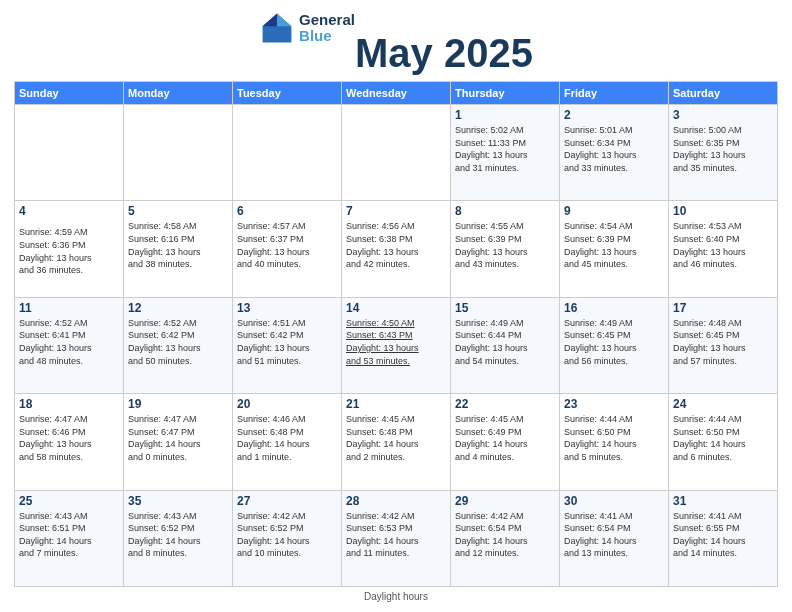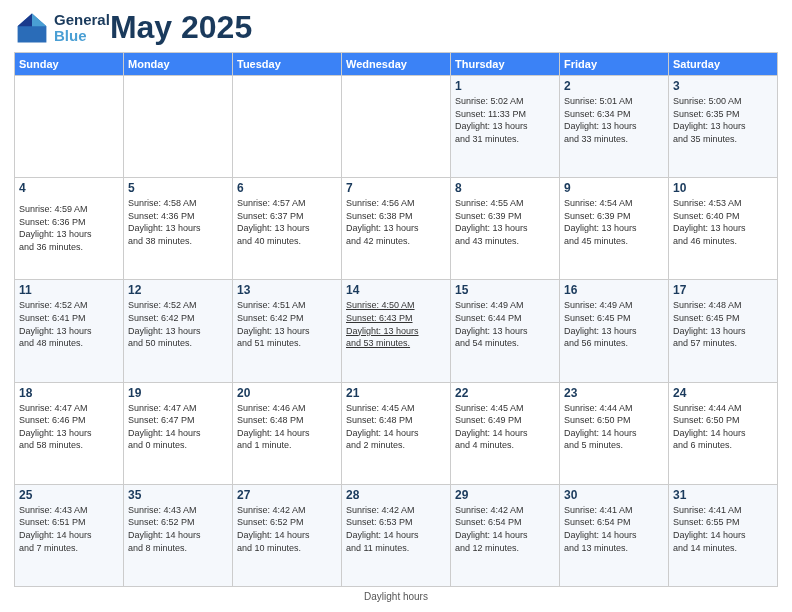--- a/index.html
+++ b/index.html
@@ -12,21 +12,21 @@
     }
     .page {
       width: 792px;
       height: 612px;
       padding: 10px 14px;
       display: flex;
       flex-direction: column;
     }
     .header {
       display: flex;
-      justify-content: flex-start;
+      justify-content: center;
       align-items: flex-start;
       margin-bottom: 6px;
     }
     .logo {
       display: flex;
       align-items: center;
       gap: 4px;
     }
     .logo-text {
       font-size: 15px;
@@ -38,24 +38,25 @@
       color: #4a9fd4;
     }
     .logo-icon {
       width: 36px;
       height: 36px;
     }
     .title-block {
       text-align: right;
     }
     .month-title {
-      font-size: 32px;
+      font-size: 40px;
       font-weight: bold;
       color: #1a3a5c;
       line-height: 1.1;
+      margin-top: 21px;
     }
     .location-title {
       font-size: 14px;
       color: #333;
     }
     .calendar-table {
       width: 100%;
       border-collapse: collapse;
       flex: 1;
       table-layout: fixed;
@@ -167,21 +168,21 @@
           <td>
             <div class="day-number">4</div>
             <div class="day-info" style="white-space: pre-line; margin-top: 8px;">Sunrise: 4:59 AM
 Sunset: 6:36 PM
 Daylight: 13 hours
 and 36 minutes.</div>
           </td>
           <td>
             <div class="day-number">5</div>
             <div class="day-info" style="white-space: pre-line;">Sunrise: 4:58 AM
-Sunset: 4:36 PM
+Sunset: 6:16 PM
 Daylight: 13 hours
 and 38 minutes.</div>
           </td>
           <td>
             <div class="day-number">6</div>
             <div class="day-info" style="white-space: pre-line;">Sunrise: 4:57 AM
 Sunset: 6:37 PM
 Daylight: 13 hours
 and 40 minutes.</div>
           </td>

